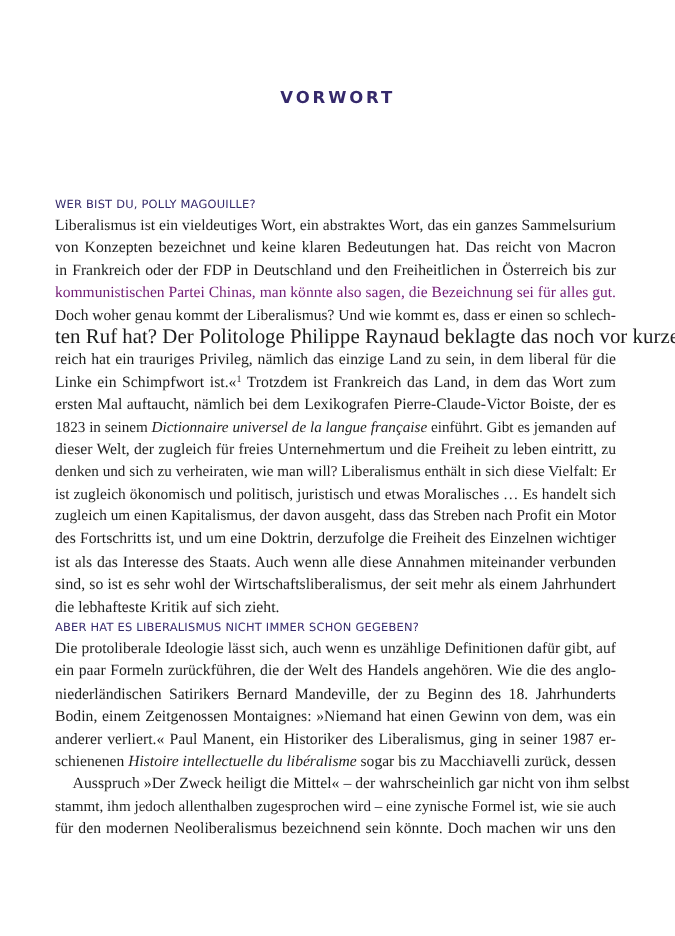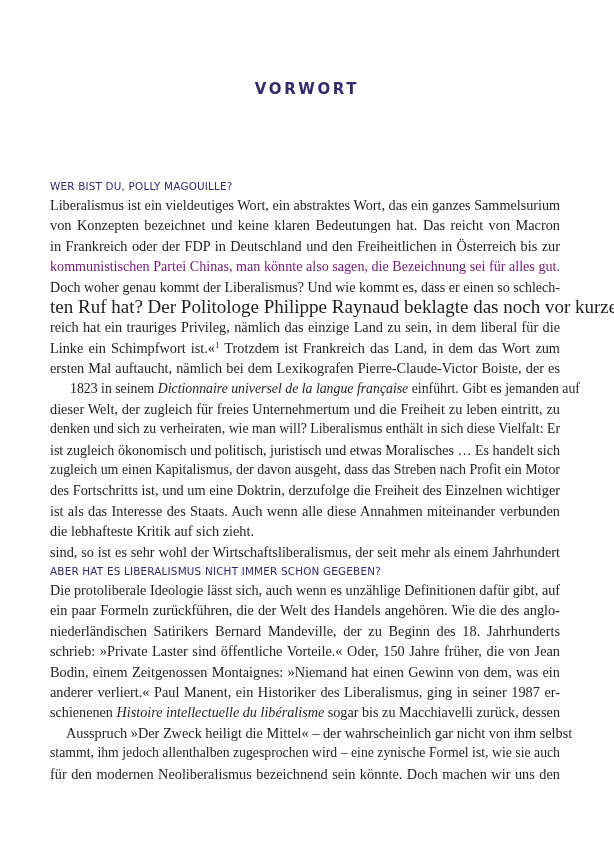--- a/index.html
+++ b/index.html
@@ -82,37 +82,36 @@
     <div class="section-heading" style="color: rgb(53, 41, 107);">WER BIST DU, POLLY MAGOUILLE?</div>
     <div class="line" style="color: rgb(30, 30, 30); font-size: 14.1887px;">Liberalismus ist ein vieldeutiges Wort, ein abstraktes Wort, das ein ganzes Sammelsurium</div>
     <div class="line" style="color: rgb(30, 30, 30);">von Konzepten bezeichnet und keine klaren Bedeutungen hat. Das reicht von Macron</div>
     <div class="line" style="color: rgb(30, 30, 30);">in Frankreich oder der FDP in Deutschland und den Freiheitlichen in Österreich bis zur</div>
     <div class="line" style="color: #701a75; font-size: 14.1337px;">kommunistischen Partei Chinas, man könnte also sagen, die Bezeichnung sei für alles gut.</div>
     <div class="line" style="color: rgb(30, 30, 30); font-size: 14.052px;">Doch woher genau kommt der Liberalismus? Und wie kommt es, dass er einen so schlech-</div>
     <div class="line" style="color: rgb(30, 30, 30); font-size: 19px;">ten Ruf hat? Der Politologe Philippe Raynaud beklagte das noch vor kurzer Zeit: »Frank-</div>
     <div class="line" style="color: rgb(30, 30, 30);">reich hat ein trauriges Privileg, nämlich das einzige Land zu sein, in dem liberal für die</div>
     <div class="line" style="color: rgb(30, 30, 30);"><span>Linke ein Schimpfwort ist.«</span><sup>1</sup><span> Trotzdem ist Frankreich das Land, in dem das Wort zum</span></div>
     <div class="line" style="color: rgb(30, 30, 30);">ersten Mal auftaucht, nämlich bei dem Lexikografen Pierre-Claude-Victor Boiste, der es</div>
-    <div class="line" style="color: rgb(30, 30, 30); font-size: 13.8125px; margin-left: 20px;"><span>1823 in seinem </span><i>Dictionnaire universel de la langue française</i><span> einführt. Gibt es jemanden auf</span></div>
+    <div class="line" style="color: rgb(30, 30, 30); font-size: 13.8125px;"><span>1823 in seinem </span><i>Dictionnaire universel de la langue française</i><span> einführt. Gibt es jemanden auf</span></div>
     <div class="line" style="color: rgb(30, 30, 30);">dieser Welt, der zugleich für freies Unternehmertum und die Freiheit zu leben eintritt, zu</div>
     <div class="line" style="color: rgb(30, 30, 30); font-size: 13.8125px;">denken und sich zu verheiraten, wie man will? Liberalismus enthält in sich diese Vielfalt: Er</div>
     <div class="line" style="color: rgb(30, 30, 30); font-size: 14.052px;">ist zugleich ökonomisch und politisch, juristisch und etwas Moralisches … Es handelt sich</div>
     <div class="line" style="color: rgb(30, 30, 30); font-size: 13.9179px;">zugleich um einen Kapitalismus, der davon ausgeht, dass das Streben nach Profit ein Motor</div>
     <div class="line" style="color: rgb(30, 30, 30);">des Fortschritts ist, und um eine Doktrin, derzufolge die Freiheit des Einzelnen wichtiger</div>
     <div class="line" style="color: rgb(30, 30, 30);">ist als das Interesse des Staats. Auch wenn alle diese Annahmen miteinander verbunden</div>
+    <div class="line" style="color: rgb(30, 30, 30);">sind, so ist es sehr wohl der Wirtschaftsliberalismus, der seit mehr als einem Jahrhundert</div>
     <div class="line last" style="color: rgb(30, 30, 30);">die lebhafteste Kritik auf sich zieht.</div>
-    <div class="line" style="color: rgb(30, 30, 30);">sind, so ist es sehr wohl der Wirtschaftsliberalismus, der seit mehr als einem Jahrhundert</div>
   </div>
 
   <div class="section" id="sec2">
     <div class="section-heading" style="color: rgb(53, 41, 107);">ABER HAT ES LIBERALISMUS NICHT IMMER SCHON GEGEBEN?</div>
     <div class="line" style="color: rgb(30, 30, 30); font-size: 14.1612px;">Die protoliberale Ideologie lässt sich, auch wenn es unzählige Definitionen dafür gibt, auf</div>
     <div class="line" style="color: rgb(30, 30, 30);">ein paar Formeln zurückführen, die der Welt des Handels angehören. Wie die des anglo-</div>
     <div class="line" style="color: rgb(30, 30, 30);">niederländischen Satirikers Bernard Mandeville, der zu Beginn des 18. Jahrhunderts</div>
-    <div class="line" style="color: rgb(30, 30, 30);">schrieb: »Private Laster sind öffentliche Vorteile.« Oder, 150 Jahre früher, die von Jean</div>
     <div class="line" style="color: rgb(30, 30, 30);">Bodin, einem Zeitgenossen Montaignes: »Niemand hat einen Gewinn von dem, was ein</div>
     <div class="line" style="color: rgb(30, 30, 30);">anderer verliert.« Paul Manent, ein Historiker des Liberalismus, ging in seiner 1987 er-</div>
     <div class="line" style="color: rgb(30, 30, 30); font-size: 14.1887px;"><span>schienenen </span><i>Histoire intellectuelle du libéralisme</i><span> sogar bis zu Macchiavelli zurück, dessen</span></div>
     <div class="line" style="color: rgb(30, 30, 30); margin-left: 16px;">Ausspruch »Der Zweck heiligt die Mittel« – der wahrscheinlich gar nicht von ihm selbst</div>
     <div class="line" style="color: rgb(30, 30, 30); font-size: 13.7604px;">stammt, ihm jedoch allenthalben zugesprochen wird – eine zynische Formel ist, wie sie auch</div>
     <div class="line" style="color: rgb(30, 30, 30);">für den modernen Neoliberalismus bezeichnend sein könnte. Doch machen wir uns den</div>
   </div>
 
 </div>
 

